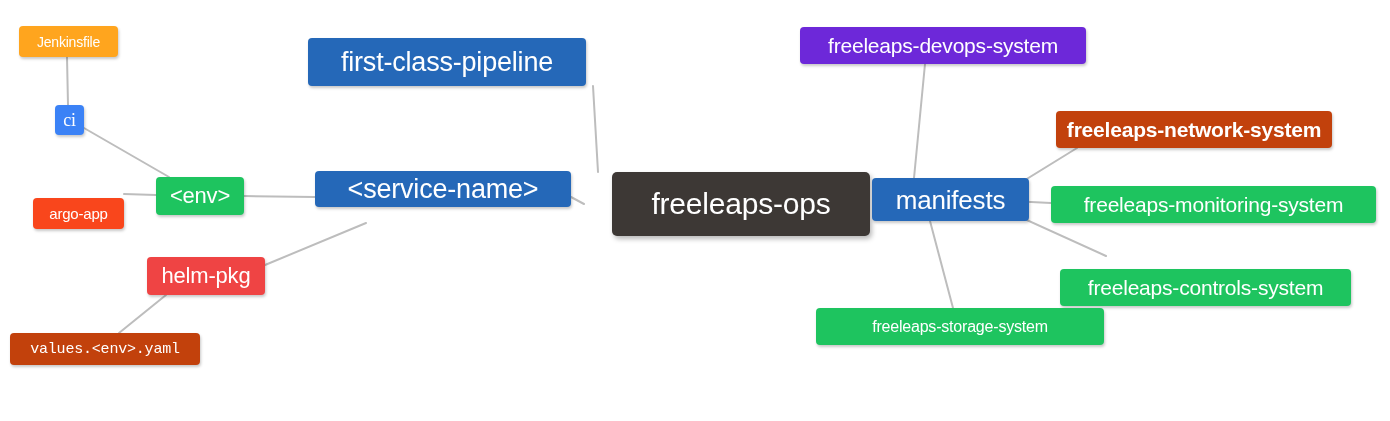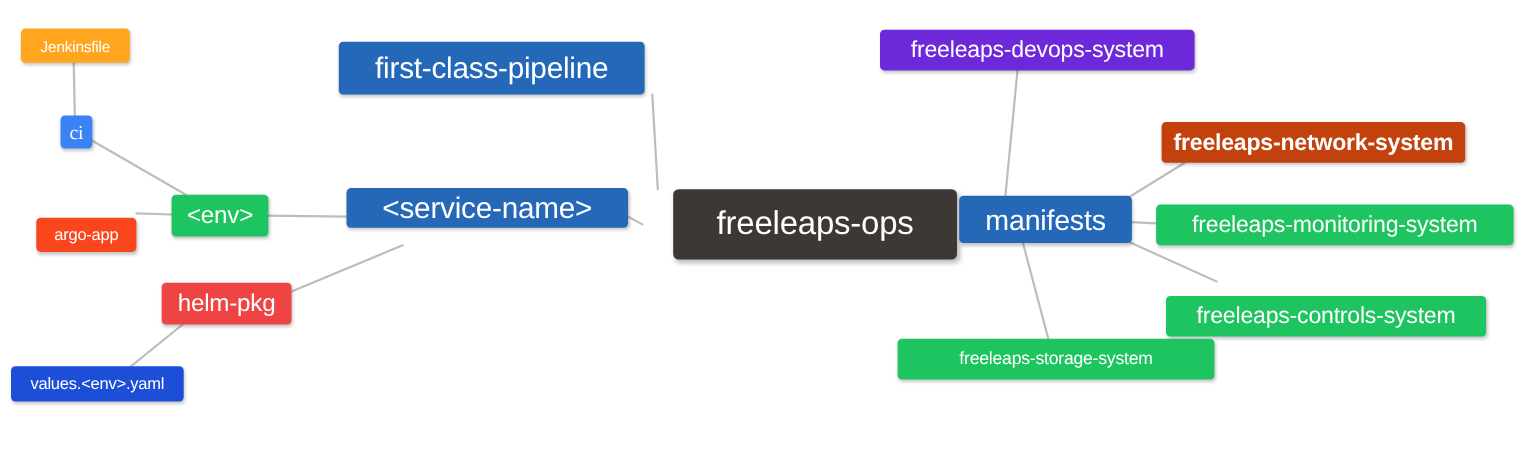--- a/index.html
+++ b/index.html
@@ -73,19 +73,19 @@
     </svg>
 <div class="node root" style="left: 584px; top: 172px; width: 258px; height: 64px; background: rgb(61, 56, 53); font-size: 30px; margin-left: 28px;">freeleaps-ops</div>
     <div class="node" style="left: 315px; top: 171px; width: 256px; height: 36px; background: rgb(37, 104, 184); font-size: 27px;">&lt;service-name&gt;</div>
     <div class="node" style="left: 308px; top: 38px; width: 278px; height: 48px; background: rgb(37, 104, 184); font-size: 27px;">first-class-pipeline</div>
     <div class="node" style="left: 852px; top: 178px; width: 157px; height: 43px; background: rgb(37, 104, 184); font-size: 26px; margin-left: 20px;">manifests</div>
     <div class="node" style="left: 156px; top: 177px; width: 88px; height: 38px; background: rgb(30, 196, 95); font-size: 22px;">&lt;env&gt;</div>
     <div class="node" style="left: 147px; top: 257px; width: 118px; height: 38px; background: #ef4444; font-size: 22px;">helm-pkg</div>
     <div class="node" style="left: 19px; top: 26px; width: 99px; height: 31px; background: rgb(255, 165, 30); font-size: 14px; text-align: right;">Jenkinsfile</div>
     <div class="node" style="left: 55px; top: 105px; width: 29px; height: 30px; background: #3b82f6; font-size: 18px; font-family: Liberation Serif, serif;">ci</div>
     <div class="node" style="left: 33px; top: 178px; width: 91px; height: 31px; background: rgb(249, 70, 28); font-size: 15px; margin-top: 20px;">argo-app</div>
-    <div class="node" style="left: 10px; top: 333px; width: 157px; height: 32px; background: #1d4ed8; font-size: 15px;">values.&lt;env&gt;.yaml</div>
+    <div class="node" style="left: 10px; top: 333px; width: 190px; height: 32px; background: #c2410c; font-size: 15px; font-family: Liberation Mono, monospace;">values.&lt;env&gt;.yaml</div>
     <div class="node" style="left: 800px; top: 27px; width: 286px; height: 37px; background: #6d28d9; font-size: 21px;">freeleaps-devops-system</div>
     <div class="node" style="left: 1056px; top: 111px; width: 276px; height: 37px; background: #c2410c; font-size: 21px; font-weight: bold;">freeleaps-network-system</div>
     <div class="node" style="left: 1051px; top: 186px; width: 325px; height: 37px; background: rgb(30, 196, 95); font-size: 21px;">freeleaps-monitoring-system</div>
     <div class="node" style="left: 1060px; top: 256px; width: 291px; height: 37px; background: rgb(30, 196, 95); font-size: 21px; margin-top: 13px;">freeleaps-controls-system</div>
     <div class="node" style="left: 816px; top: 308px; width: 288px; height: 37px; background: rgb(30, 196, 95); font-size: 16px;">freeleaps-storage-system</div>
   </div>
 
 </body></html>

